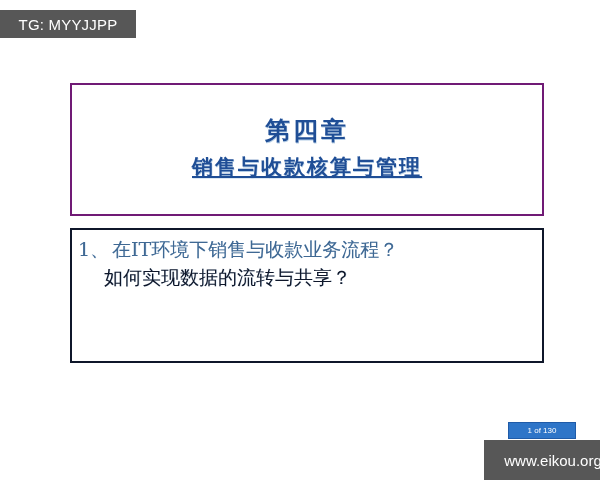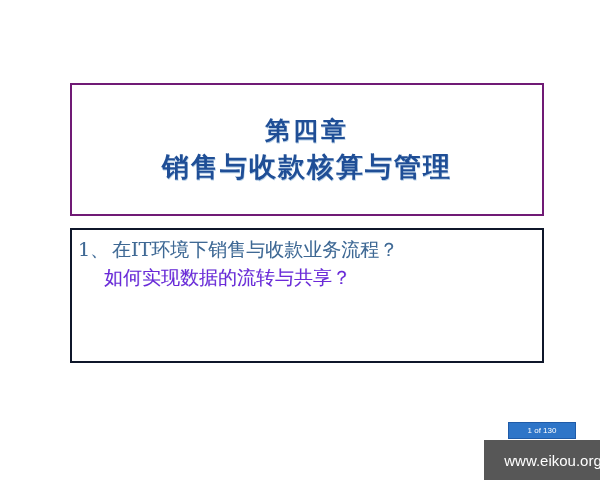--- a/index.html
+++ b/index.html
@@ -61,23 +61,24 @@
     white-space: nowrap;
     text-shadow: 0.5px 0.5px 0px rgba(120,165,210,0.55);
   }
   #title-line-1 {
     font-size: 25px;
     letter-spacing: 3px;
     line-height: 30px;
     margin-bottom: 4px;
   }
   #title-line-2 {
-    font-size: 27px;
+    font-size: 21px;
     letter-spacing: 2px;
     line-height: 34px;
+    text-decoration: underline;
   }
 
   
   #body-box {
     position: absolute;
     left: 70px;
     top: 228px;
     width: 474px;
     height: 135px;
     box-sizing: border-box;
@@ -91,21 +92,21 @@
     font-size: 19px;
     line-height: 29px;
     white-space: nowrap;
     text-shadow: 0.4px 0.4px 0px rgba(150,185,220,0.5);
   }
   .q-num {
     display: inline-block;
     min-width: 34px;
   }
   .q-sub {
-    color: #6d28d9;
+    color: #0f172a;
     font-family: "DejaVu Serif", "Liberation Serif", serif;
     font-size: 19px;
     line-height: 27px;
     white-space: nowrap;
     padding-left: 26px;
     text-shadow: 0.4px 0.4px 0px rgba(150,185,220,0.5);
   }
 
   
   #page-badge {
@@ -140,20 +141,23 @@
     align-items: center;
     justify-content: center;
     box-sizing: border-box;
   }
 </style>
 </head>
 <body>
 
 <div id="slide">
 
+  <div id="tg-badge">
+    <span>TG: MYYJJPP</span>
+  </div>
 
   <div id="title-box">
     <div class="title-line" id="title-line-1">第四章</div>
     <div class="title-line" id="title-line-2">销售与收款核算与管理</div>
   </div>
 
   <div id="body-box">
     <div class="q-item">
       <span class="q-num">1、</span><span>在IT环境下销售与收款业务流程？</span>
     </div>

